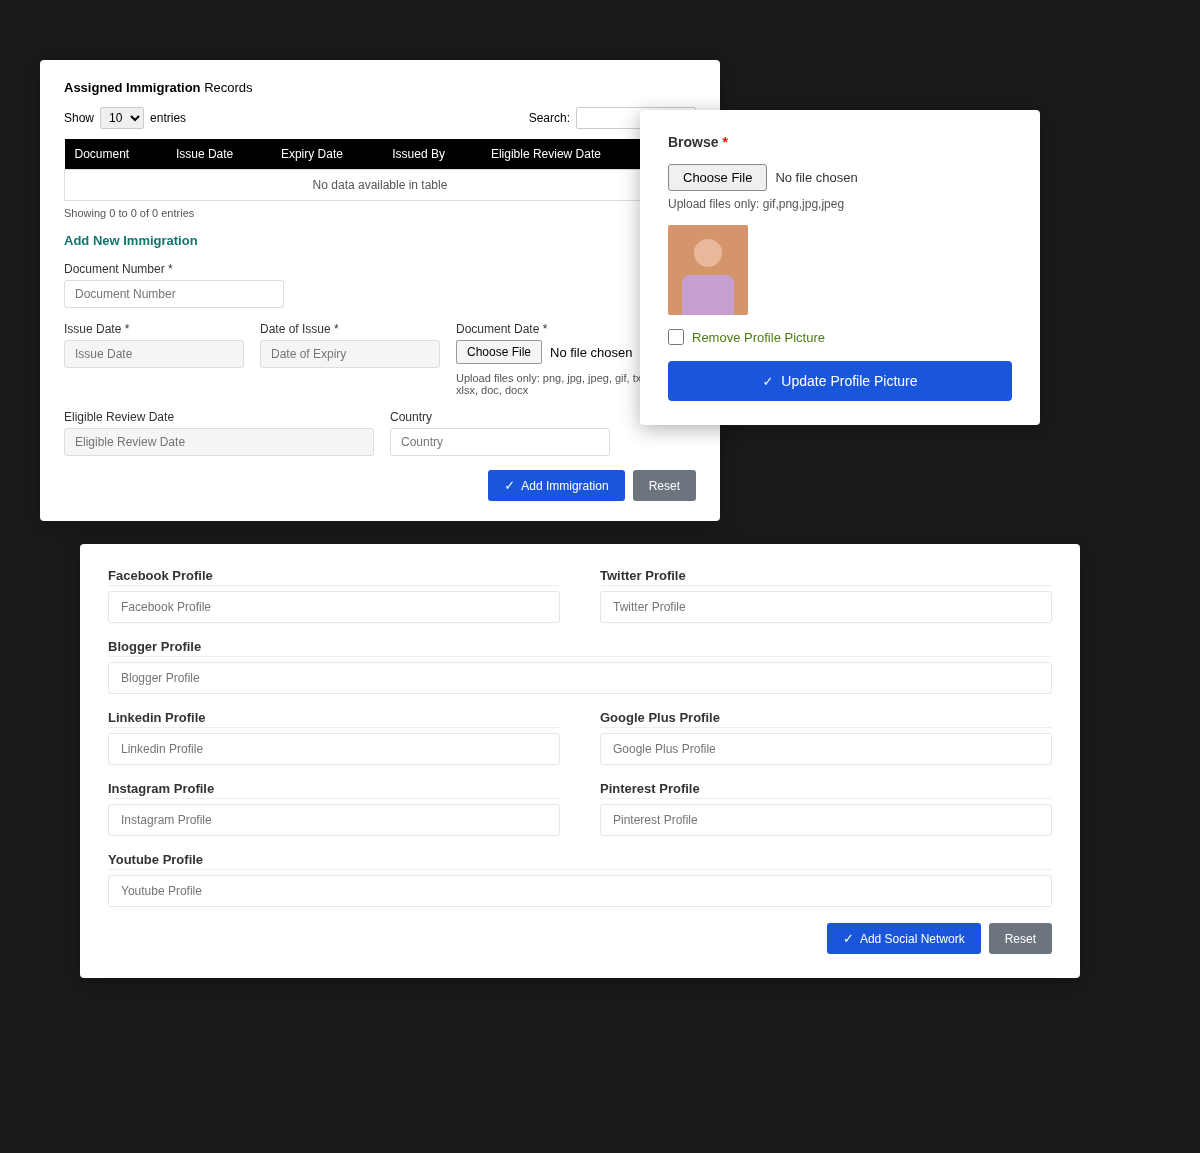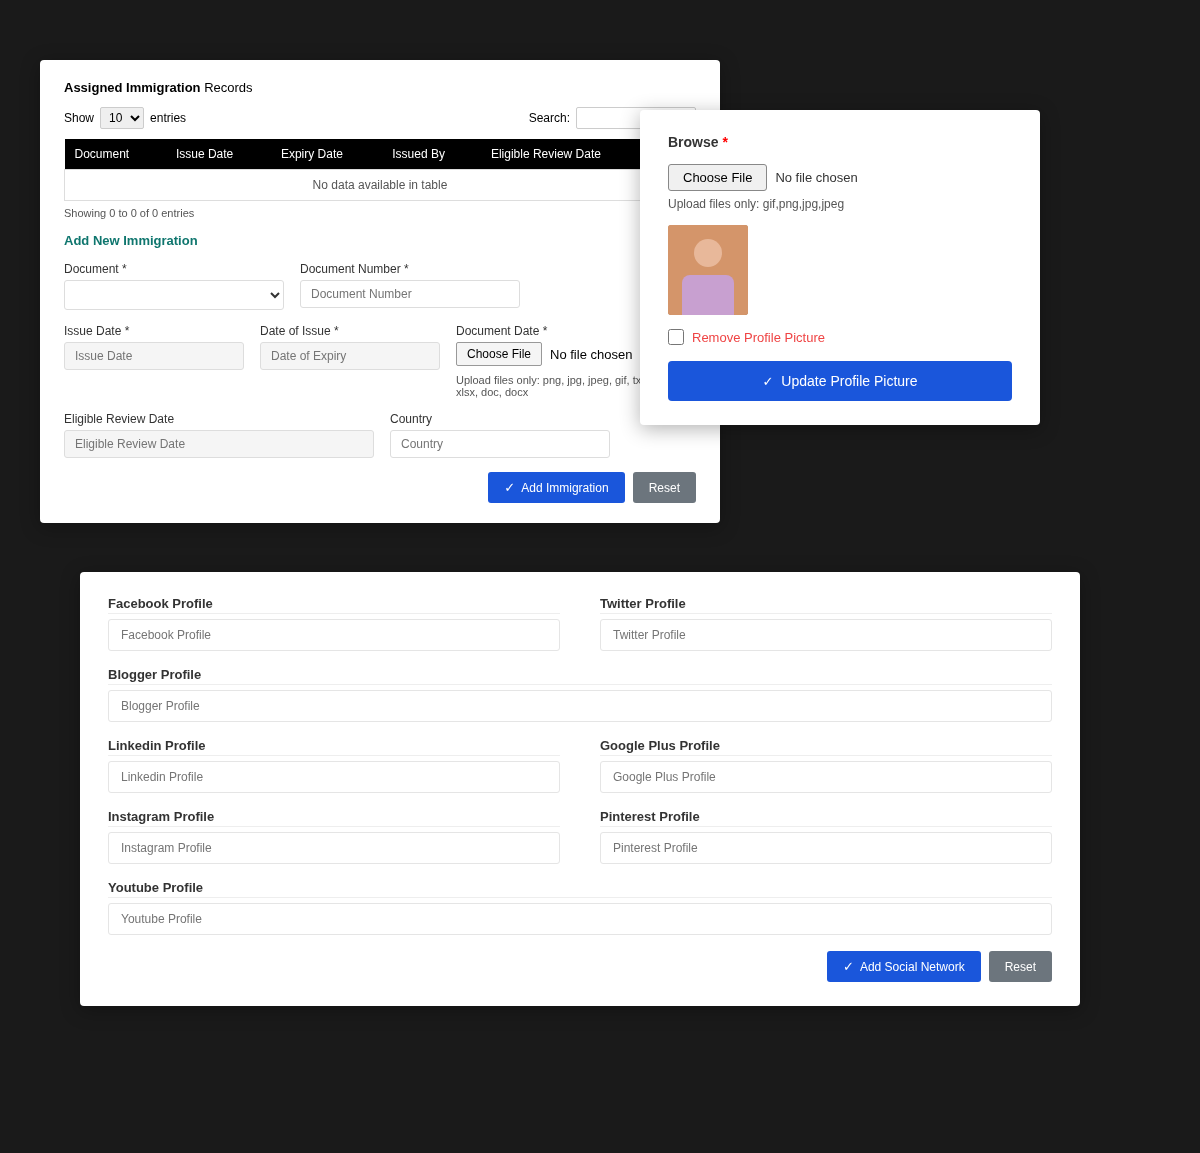--- a/index.html
+++ b/index.html
@@ -35,21 +35,21 @@
       top: 110px;
       left: 640px;
       width: 400px;
       z-index: 3;
       padding: 24px 28px;
     }
 
     
     .social-card {
       position: absolute;
-      top: 572px;
+      top: 544px;
       left: 80px;
       width: 1000px;
       z-index: 1;
       padding: 24px 28px;
     }
 
     
     .section-title {
       font-size: 13px;
       margin-bottom: 12px;
@@ -280,21 +280,21 @@
       align-items: center;
       gap: 8px;
       margin-bottom: 16px;
     }
     .remove-pic-row input[type="checkbox"] {
       width: 16px;
       height: 16px;
     }
     .remove-pic-label {
       font-size: 13px;
-      color: #ef4444;
+      color: #4d7c0f;
     }
     .btn-update {
       background: #1a56db;
       color: #fff;
       border: none;
       padding: 12px 20px;
       font-size: 14px;
       border-radius: 4px;
       cursor: pointer;
       width: 100%;
@@ -380,26 +380,20 @@
       </tr>
     </tbody>
   </table>
 
   <div class="showing-text">Showing 0 to 0 of 0 entries</div>
 
   <div class="add-new-title">Add New Immigration</div>
 
   <div class="form-row">
     <div class="form-group">
-      <label>Document *</label>
-      <select style="width:220px; padding:6px 8px; border:1px solid #ddd; border-radius:3px; font-size:12px;">
-        <option value=""></option>
-      </select>
-    </div>
-    <div class="form-group">
       <label>Document Number *</label>
       <input type="text" style="width: 220px;" placeholder="Document Number">
     </div>
   </div>
 
   <div class="form-row">
     <div class="form-group">
       <label>Issue Date *</label>
       <input type="text" style="width: 140px; background: rgb(245, 245, 245);" placeholder="Issue Date">
     </div>

